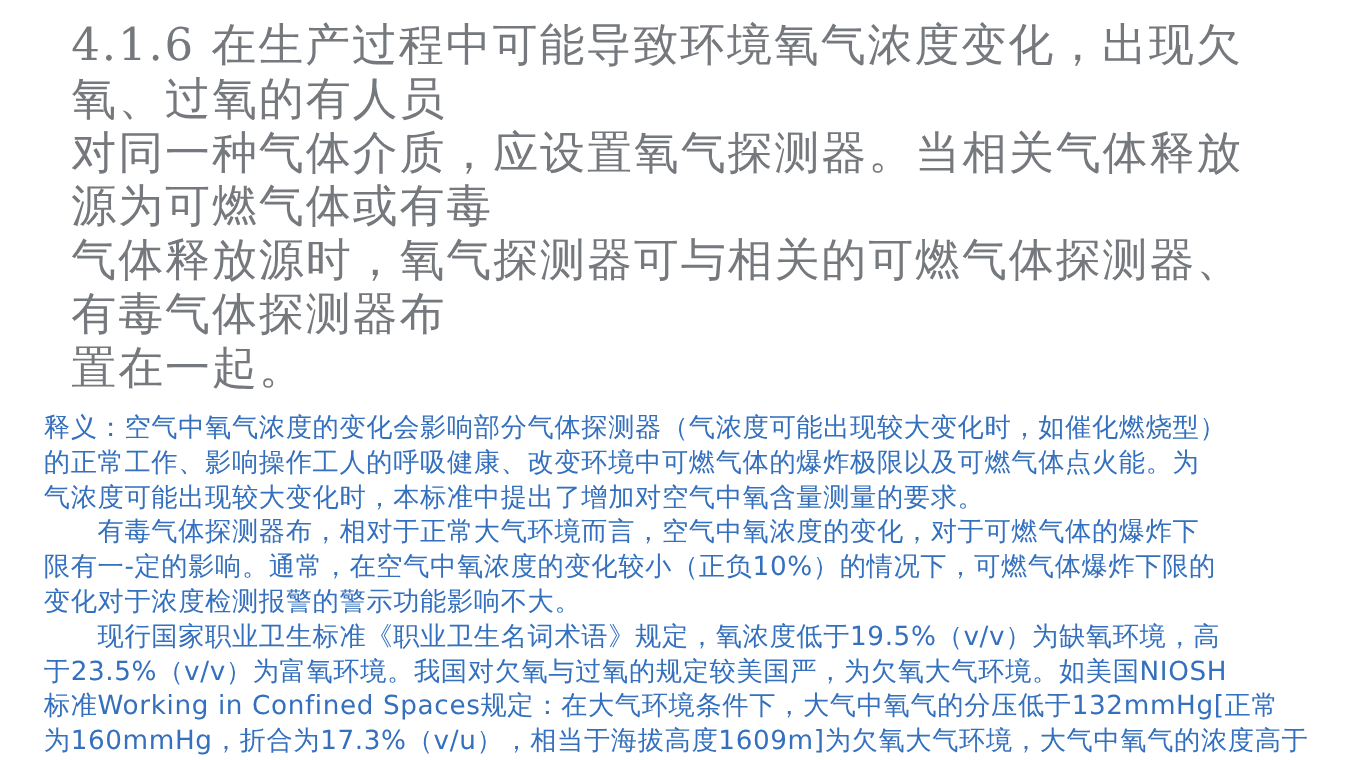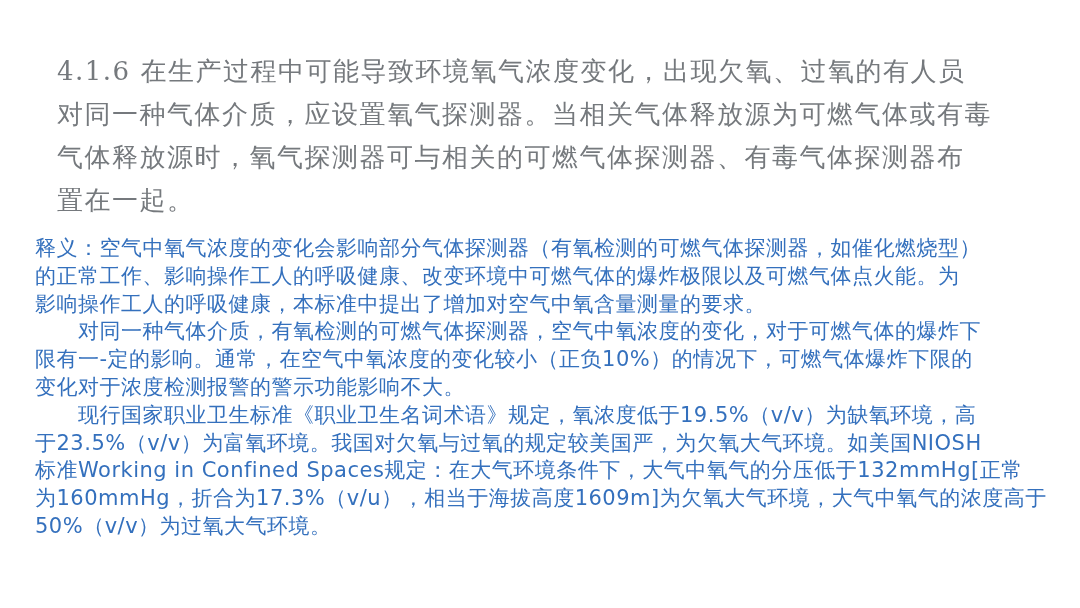--- a/index.html
+++ b/index.html
@@ -9,23 +9,23 @@
   }
   .page {
     position: relative;
     width: 1080px;
     height: 608px;
     background: #ffffff;
     overflow: hidden;
     font-family: "DejaVu Sans", sans-serif;
   }
   .clause {
-    padding: 50px 50px 0 57px;
+    padding: 15px 50px 0 57px;
     color: #75797d;
-    font-size: 26px;
+    font-size: 36px;
     line-height: 43px;
     letter-spacing: 1.5px;
     font-family: "DejaVu Serif", "Liberation Serif", serif;
   }
   .clause .line {
     white-space: pre-wrap;
   }
   .interp {
     padding: 13px 28px 0 35px;
     color: #3470bd;
@@ -44,24 +44,24 @@
 <div class="page">
 
   <div class="clause">
     <div class="line">4.1.6 在生产过程中可能导致环境氧气浓度变化，出现欠氧、过氧的有人员</div>
     <div class="line">对同一种气体介质，应设置氧气探测器。当相关气体释放源为可燃气体或有毒</div>
     <div class="line">气体释放源时，氧气探测器可与相关的可燃气体探测器、有毒气体探测器布</div>
     <div class="line">置在一起。</div>
   </div>
 
   <div class="interp">
-    <div class="line">释义：空气中氧气浓度的变化会影响部分气体探测器（有氧检测的可燃气体探测器，如催化燃烧型）</div>
+    <div class="line">释义：空气中氧气浓度的变化会影响部分气体探测器（气浓度可能出现较大变化时，如催化燃烧型）</div>
     <div class="line">的正常工作、影响操作工人的呼吸健康、改变环境中可燃气体的爆炸极限以及可燃气体点火能。为</div>
-    <div class="line">影响操作工人的呼吸健康，本标准中提出了增加对空气中氧含量测量的要求。</div>
-    <div class="line">　　对同一种气体介质，有氧检测的可燃气体探测器，空气中氧浓度的变化，对于可燃气体的爆炸下</div>
+    <div class="line">气浓度可能出现较大变化时，本标准中提出了增加对空气中氧含量测量的要求。</div>
+    <div class="line">　　有毒气体探测器布，相对于正常大气环境而言，空气中氧浓度的变化，对于可燃气体的爆炸下</div>
     <div class="line">限有一-定的影响。通常，在空气中氧浓度的变化较小（正负10%）的情况下，可燃气体爆炸下限的</div>
     <div class="line">变化对于浓度检测报警的警示功能影响不大。</div>
     <div class="line">　　现行国家职业卫生标准《职业卫生名词术语》规定，氧浓度低于19.5%（v/v）为缺氧环境，高</div>
     <div class="line">于23.5%（v/v）为富氧环境。我国对欠氧与过氧的规定较美国严，为欠氧大气环境。如美国NIOSH</div>
     <div class="line">标准Working in Confined Spaces规定：在大气环境条件下，大气中氧气的分压低于132mmHg[正常</div>
     <div class="line">为160mmHg，折合为17.3%（v/u），相当于海拔高度1609m]为欠氧大气环境，大气中氧气的浓度高于</div>
     <div class="line">50%（v/v）为过氧大气环境。</div>
   </div>
 
 </div>

